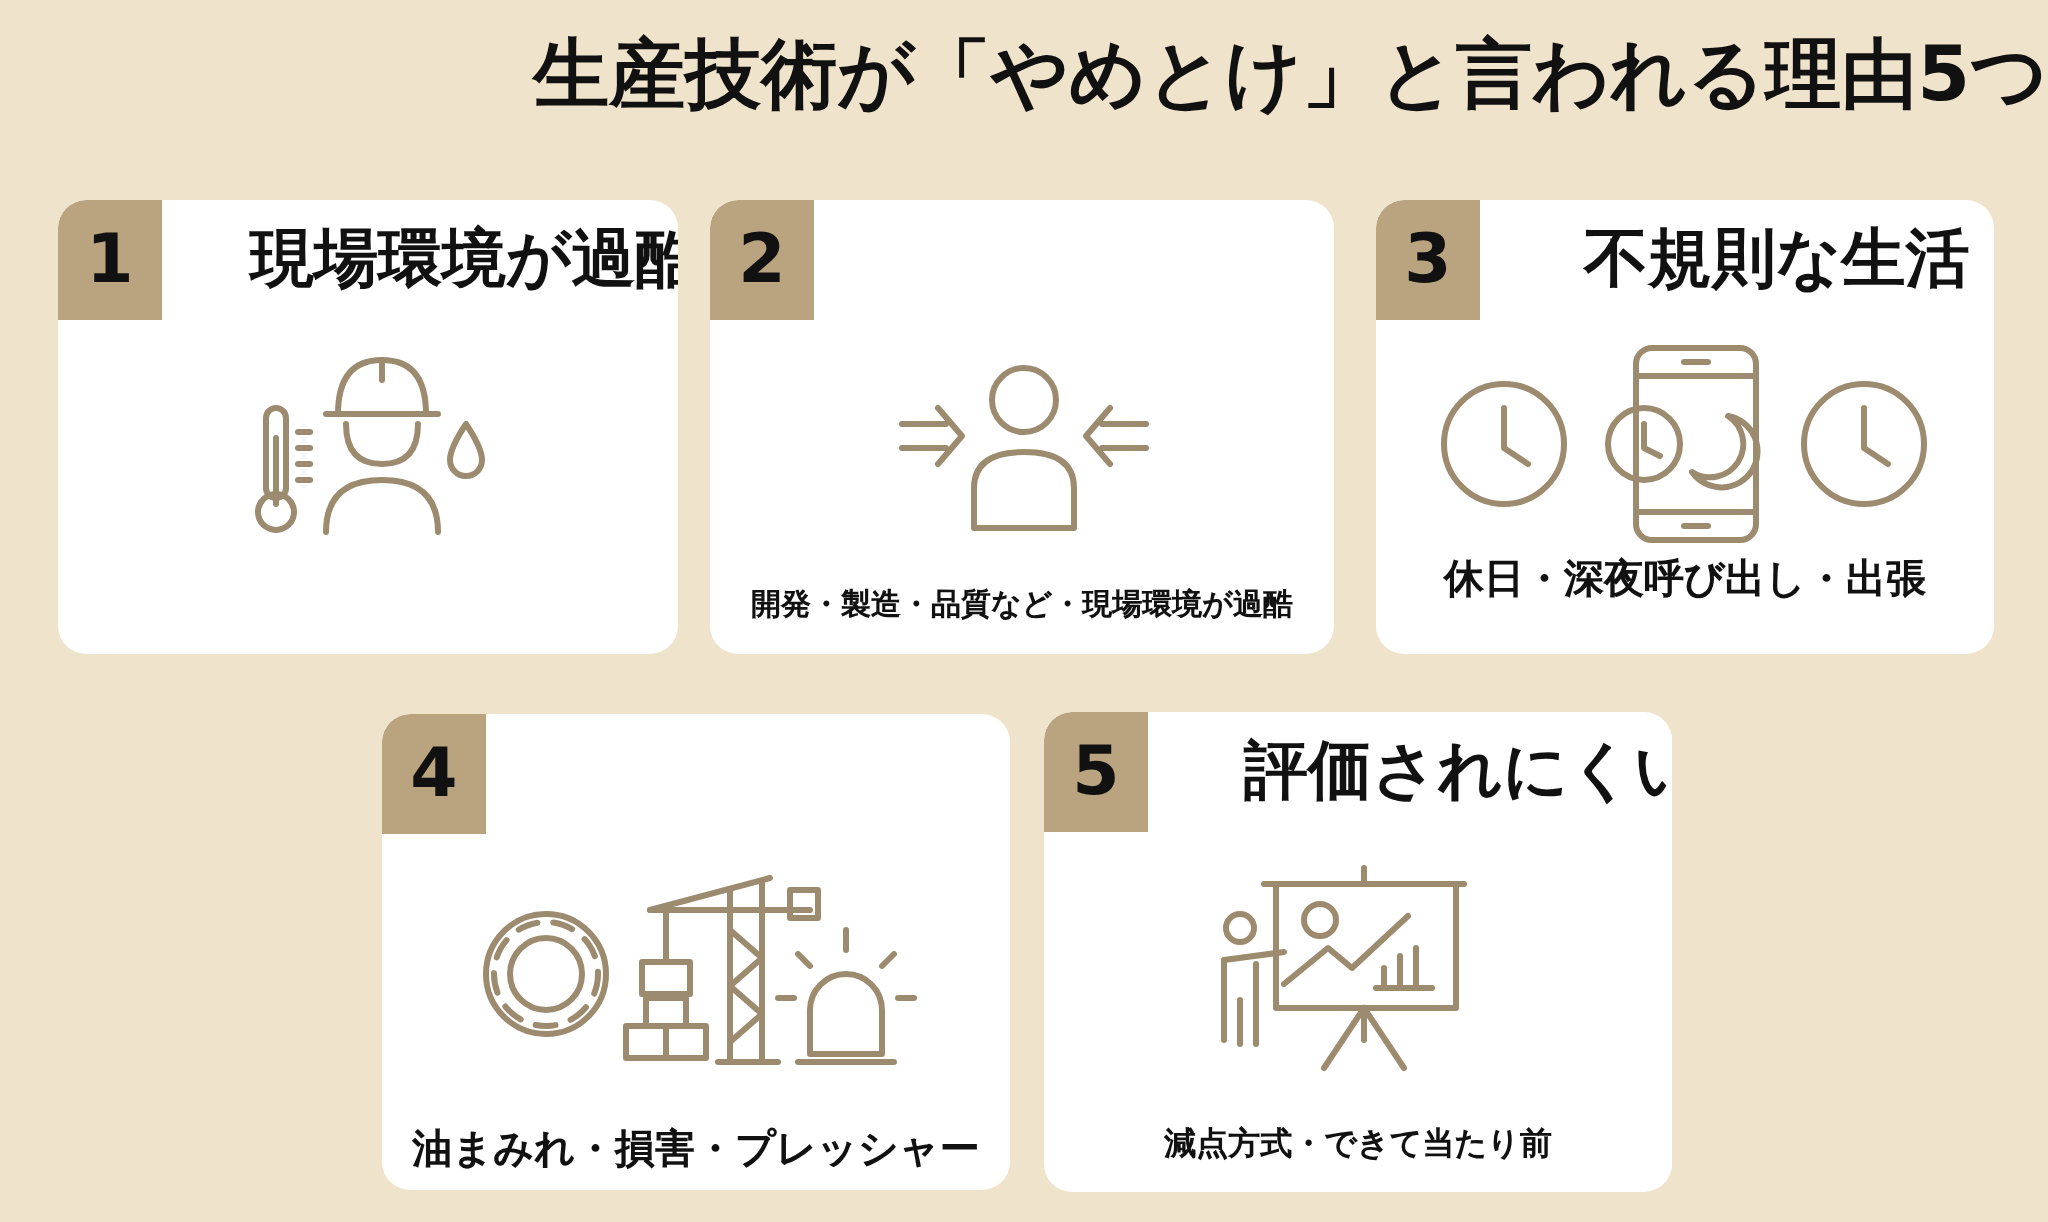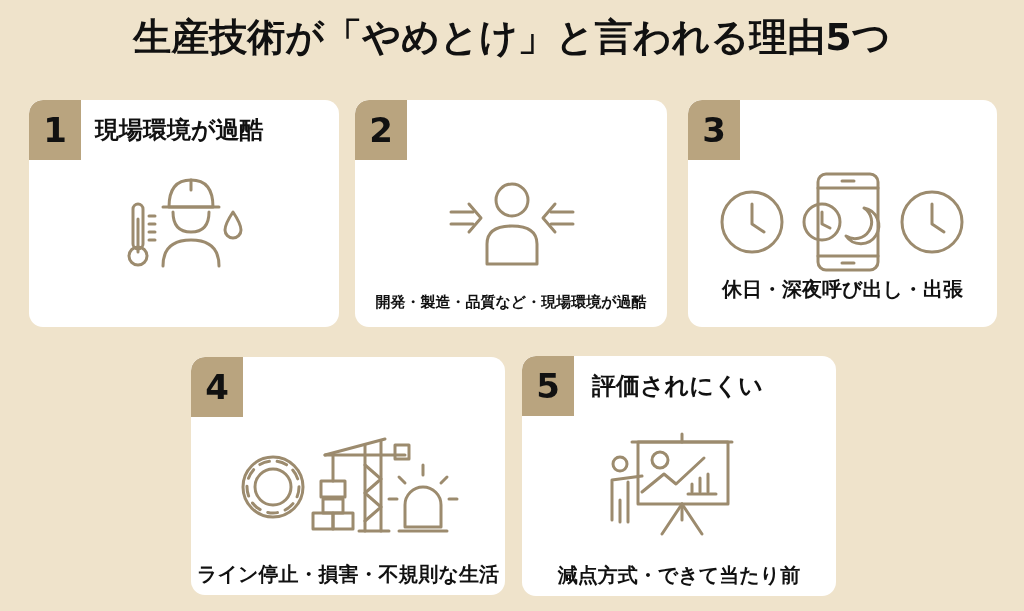--- a/index.html
+++ b/index.html
@@ -3,36 +3,36 @@
 <meta charset="utf-8">
 <style>
   html, body { margin:0; padding:0; }
   body {
     width:1024px; height:611px; overflow:hidden;
     background:#efe3cb;
     font-family:"DejaVu Sans","Liberation Sans",sans-serif;
     position:relative;
   }
   .title {
-    position:absolute; left:0; top:12px; width:1024px; text-align:center;
+    position:absolute; left:0; top:12px; width:1024px; text-align:right;
     font-size:38px; font-weight:bold; color:#111; letter-spacing:0px;
     white-space:nowrap;
   }
   .card {
     position:absolute; background:#fff; border-radius:14px; overflow:hidden;
   }
   .num {
     position:absolute; left:0; top:0; width:52px; height:60px;
     background:#b9a47f; color:#111; font-weight:bold; font-size:34px;
     display:flex; align-items:center; justify-content:center;
     border-top-left-radius:14px;
   }
   .head {
     position:absolute; top:0; height:60px; display:flex; align-items:center;
-    font-size:24px; font-weight:bold; color:#111; white-space:nowrap;
+    font-size:32px; font-weight:bold; color:#111; white-space:nowrap;margin-left:30px;
   }
   .icon { position:absolute; }
   .icon svg { display:block; }
   .caption {
     position:absolute; left:0; width:100%; text-align:center;
     font-weight:bold; color:#111; white-space:nowrap;
   }
   svg * { stroke:#9c8b6e; fill:none; stroke-width:3; stroke-linecap:round; stroke-linejoin:round; }
 </style>
 </head>
@@ -74,20 +74,21 @@
       <line x1="104" y1="34" x2="126" y2="34"></line>
         <line x1="104" y1="46" x2="126" y2="46"></line>
       <path d="M108 26 L96 40 L108 54"></path>
     </svg>
   </div>
   <div class="caption" style="top:193px;font-size:15px;">開発・製造・品質など・現場環境が過酷</div>
 </div>
 
 <div class="card" style="left:688px;top:100px;width:309px;height:227px;">
   <div class="num">3</div>
+  <div class="head" style="left:74px;">不規則な生活</div>
   <div class="icon" style="left:30px;top:70px;">
     <svg width="250" height="104" viewBox="0 0 250 104">
       <circle cx="34" cy="52" r="30"></circle>
       <path d="M34 34 L34 54 L46 62"></path>
       <rect x="100" y="4" width="60" height="96" rx="8"></rect>
       <line x1="100" y1="18" x2="160" y2="18"></line>
         <line x1="100" y1="86" x2="160" y2="86"></line>
       <line x1="124" y1="11" x2="136" y2="11"></line>
         <line x1="124" y1="93" x2="136" y2="93"></line>
       <circle cx="104" cy="52" r="18"></circle>
@@ -121,21 +122,21 @@
       <rect x="90" y="64" width="20" height="14"></rect>
       <path d="M172 92 L172 70 A18 18 0 0 1 208 70 L208 92 Z"></path>
       <line x1="166" y1="96" x2="214" y2="96"></line>
       <line x1="190" y1="30" x2="190" y2="40"></line>
       <line x1="166" y1="42" x2="172" y2="48"></line>
         <line x1="214" y1="42" x2="208" y2="48"></line>
       <line x1="156" y1="64" x2="164" y2="64"></line>
         <line x1="216" y1="64" x2="224" y2="64"></line>
     </svg>
   </div>
-  <div class="caption" style="top:204px;font-size:20px;">ライン停止・損害・不規則な生活</div>
+  <div class="caption" style="top:204px;font-size:20px;">油まみれ・損害・プレッシャー</div>
 </div>
 
 <div class="card" style="left:522px;top:356px;width:314px;height:240px;">
   <div class="num">5</div>
   <div class="head" style="left:70px;">評価されにくい</div>
   <div class="icon" style="left:86px;top:74px;">
     <svg width="130" height="110" viewBox="0 0 130 110">
       <line x1="24" y1="12" x2="124" y2="12"></line>
       <line x1="74" y1="4" x2="74" y2="12"></line>
       <rect x="30" y="12" width="90" height="62"></rect>
@@ -147,14 +148,14 @@
       <line x1="84" y1="62" x2="84" y2="54"></line>
         <line x1="92" y1="62" x2="92" y2="48"></line>
       <line x1="100" y1="62" x2="100" y2="44"></line>
         <line x1="80" y1="64" x2="108" y2="64"></line>
       <circle cx="12" cy="34" r="7"></circle>
       <path d="M4 90 L4 50 L34 46"></path>
       <path d="M20 52 L20 92"></path>
       <line x1="12" y1="70" x2="12" y2="92"></line>
     </svg>
   </div>
-  <div class="caption" style="top:206px;font-size:20px;">減点方式・できて当たり前</div>
+  <div class="caption" style="top:206px;font-size:16px;">減点方式・できて当たり前</div>
 </div>
 
 </body></html>

